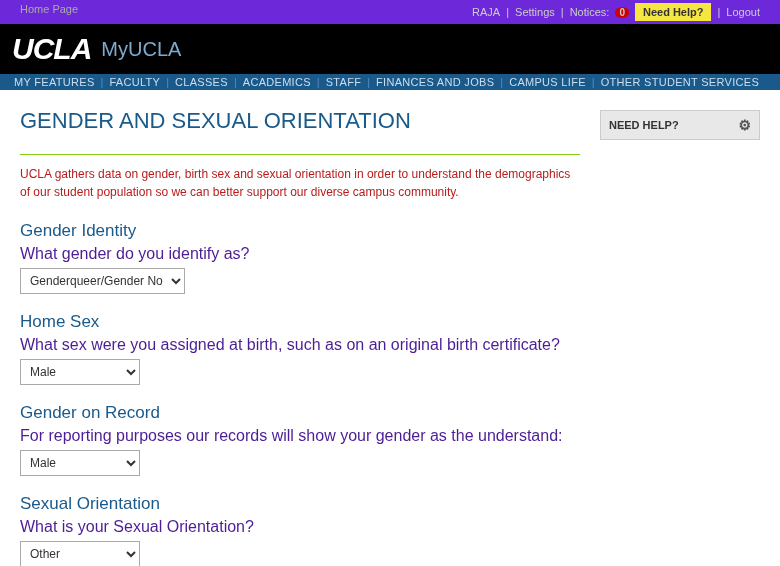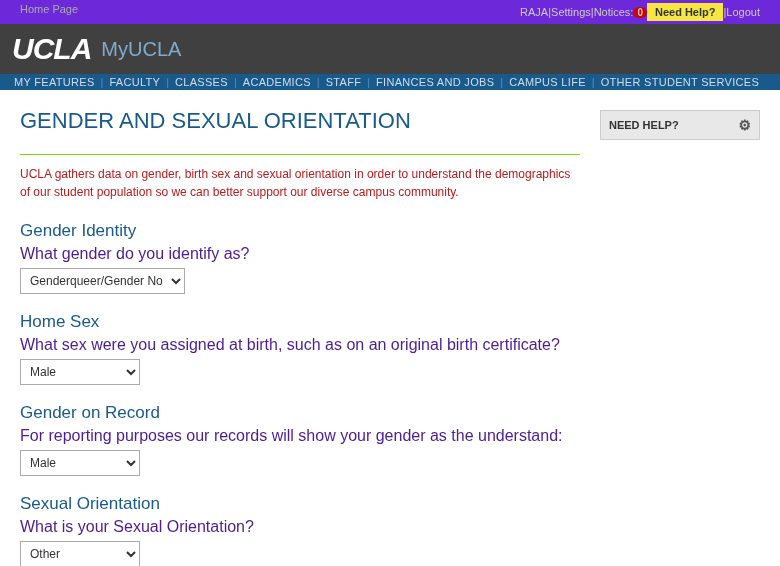--- a/index.html
+++ b/index.html
@@ -8,21 +8,21 @@
     
     #top-bar {
       background: #6d28d9;
       color: #ccc;
       font-size: 11px;
       padding: 3px 20px;
       display: flex;
       justify-content: space-between;
     }
     #top-bar-left { color: #aaa; }
-    #top-bar-right { display: flex; align-items: center; }
+    #top-bar-right { display: flex; align-items: center; gap: 6px; }
     #top-bar-right span { color: #ccc; }
     #top-bar-right a { color: #ccc; text-decoration: none; }
     .notice-count {
       background: #cc0000;
       color: white;
       border-radius: 50%;
       padding: 0 4px;
       font-size: 10px;
       font-weight: bold;
     }
@@ -31,21 +31,21 @@
       color: #333;
       border: none;
       padding: 3px 8px;
       font-size: 11px;
       font-weight: bold;
       cursor: pointer;
     }
 
     
     #header {
-      background: #404040;
+      background: #000000;
       padding: 8px 12px 8px 12px;
       display: flex;
       align-items: center;
     }
     #ucla-logo {
       color: white;
       font-size: 30px;
       font-weight: bold;
       font-style: italic;
       letter-spacing: -1px;

